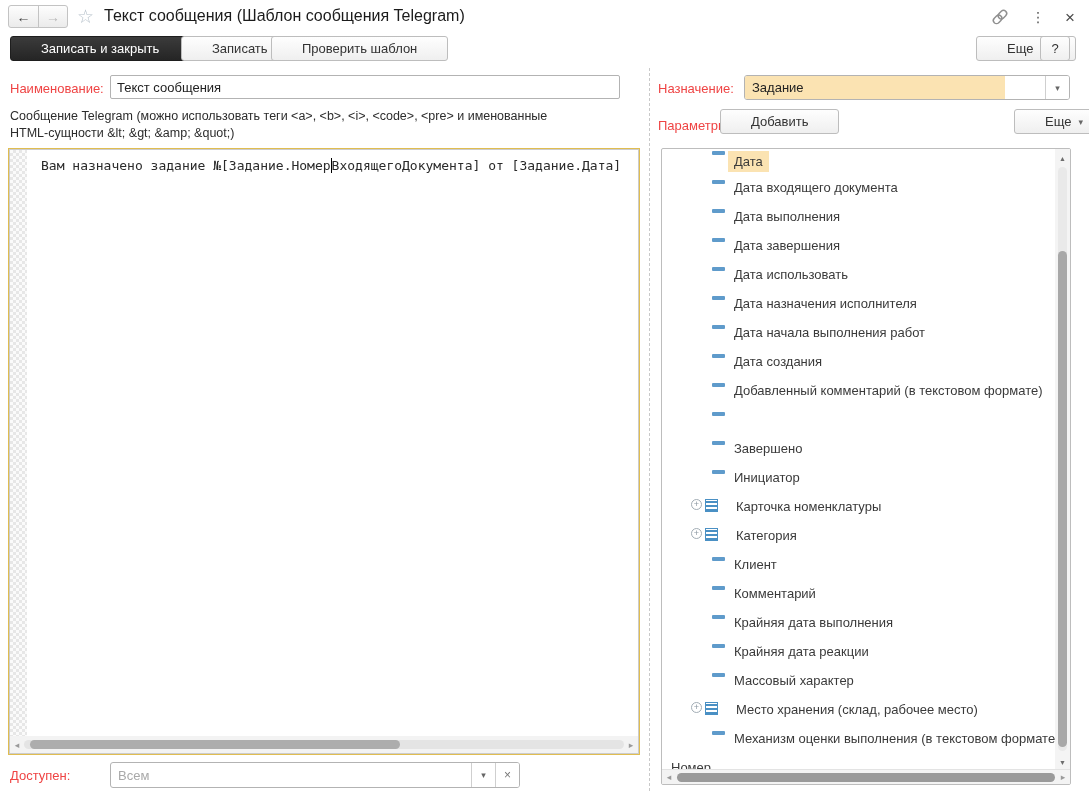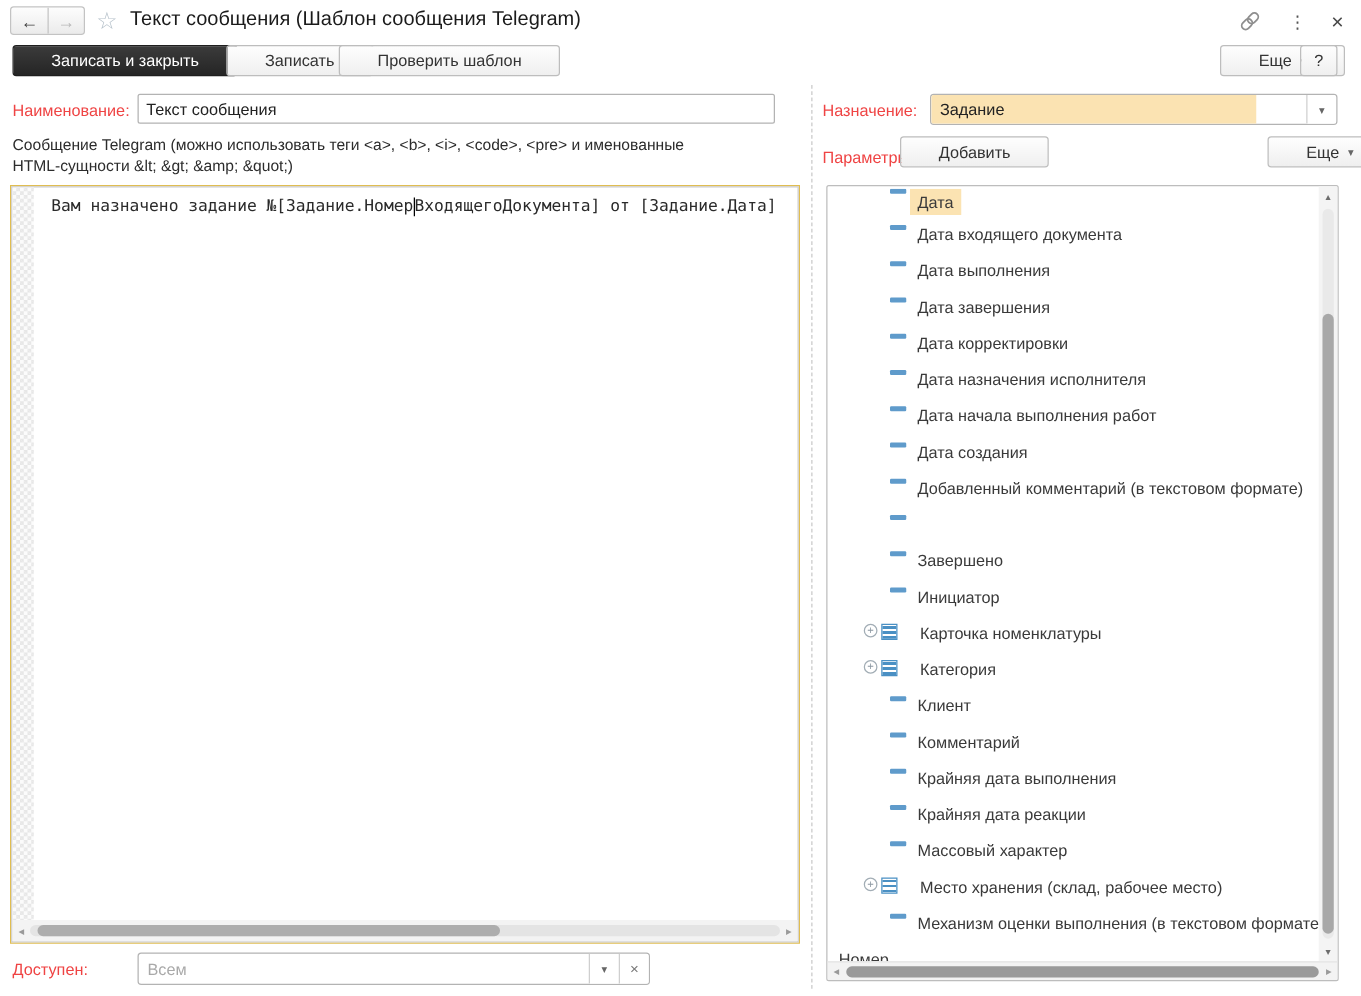--- a/index.html
+++ b/index.html
@@ -246,21 +246,21 @@
 
   <div class="tree-row simple">
 
     <span class="dash"></span>
     <span class="tlabel">Дата завершения</span>
   </div>
 
   <div class="tree-row simple">
 
     <span class="dash"></span>
-    <span class="tlabel">Дата корректировки</span>
+    <span class="tlabel">Дата использовать</span>
   </div>
 
   <div class="tree-row simple">
 
     <span class="dash"></span>
     <span class="tlabel">Дата назначения исполнителя</span>
   </div>
 
   <div class="tree-row simple">
 

